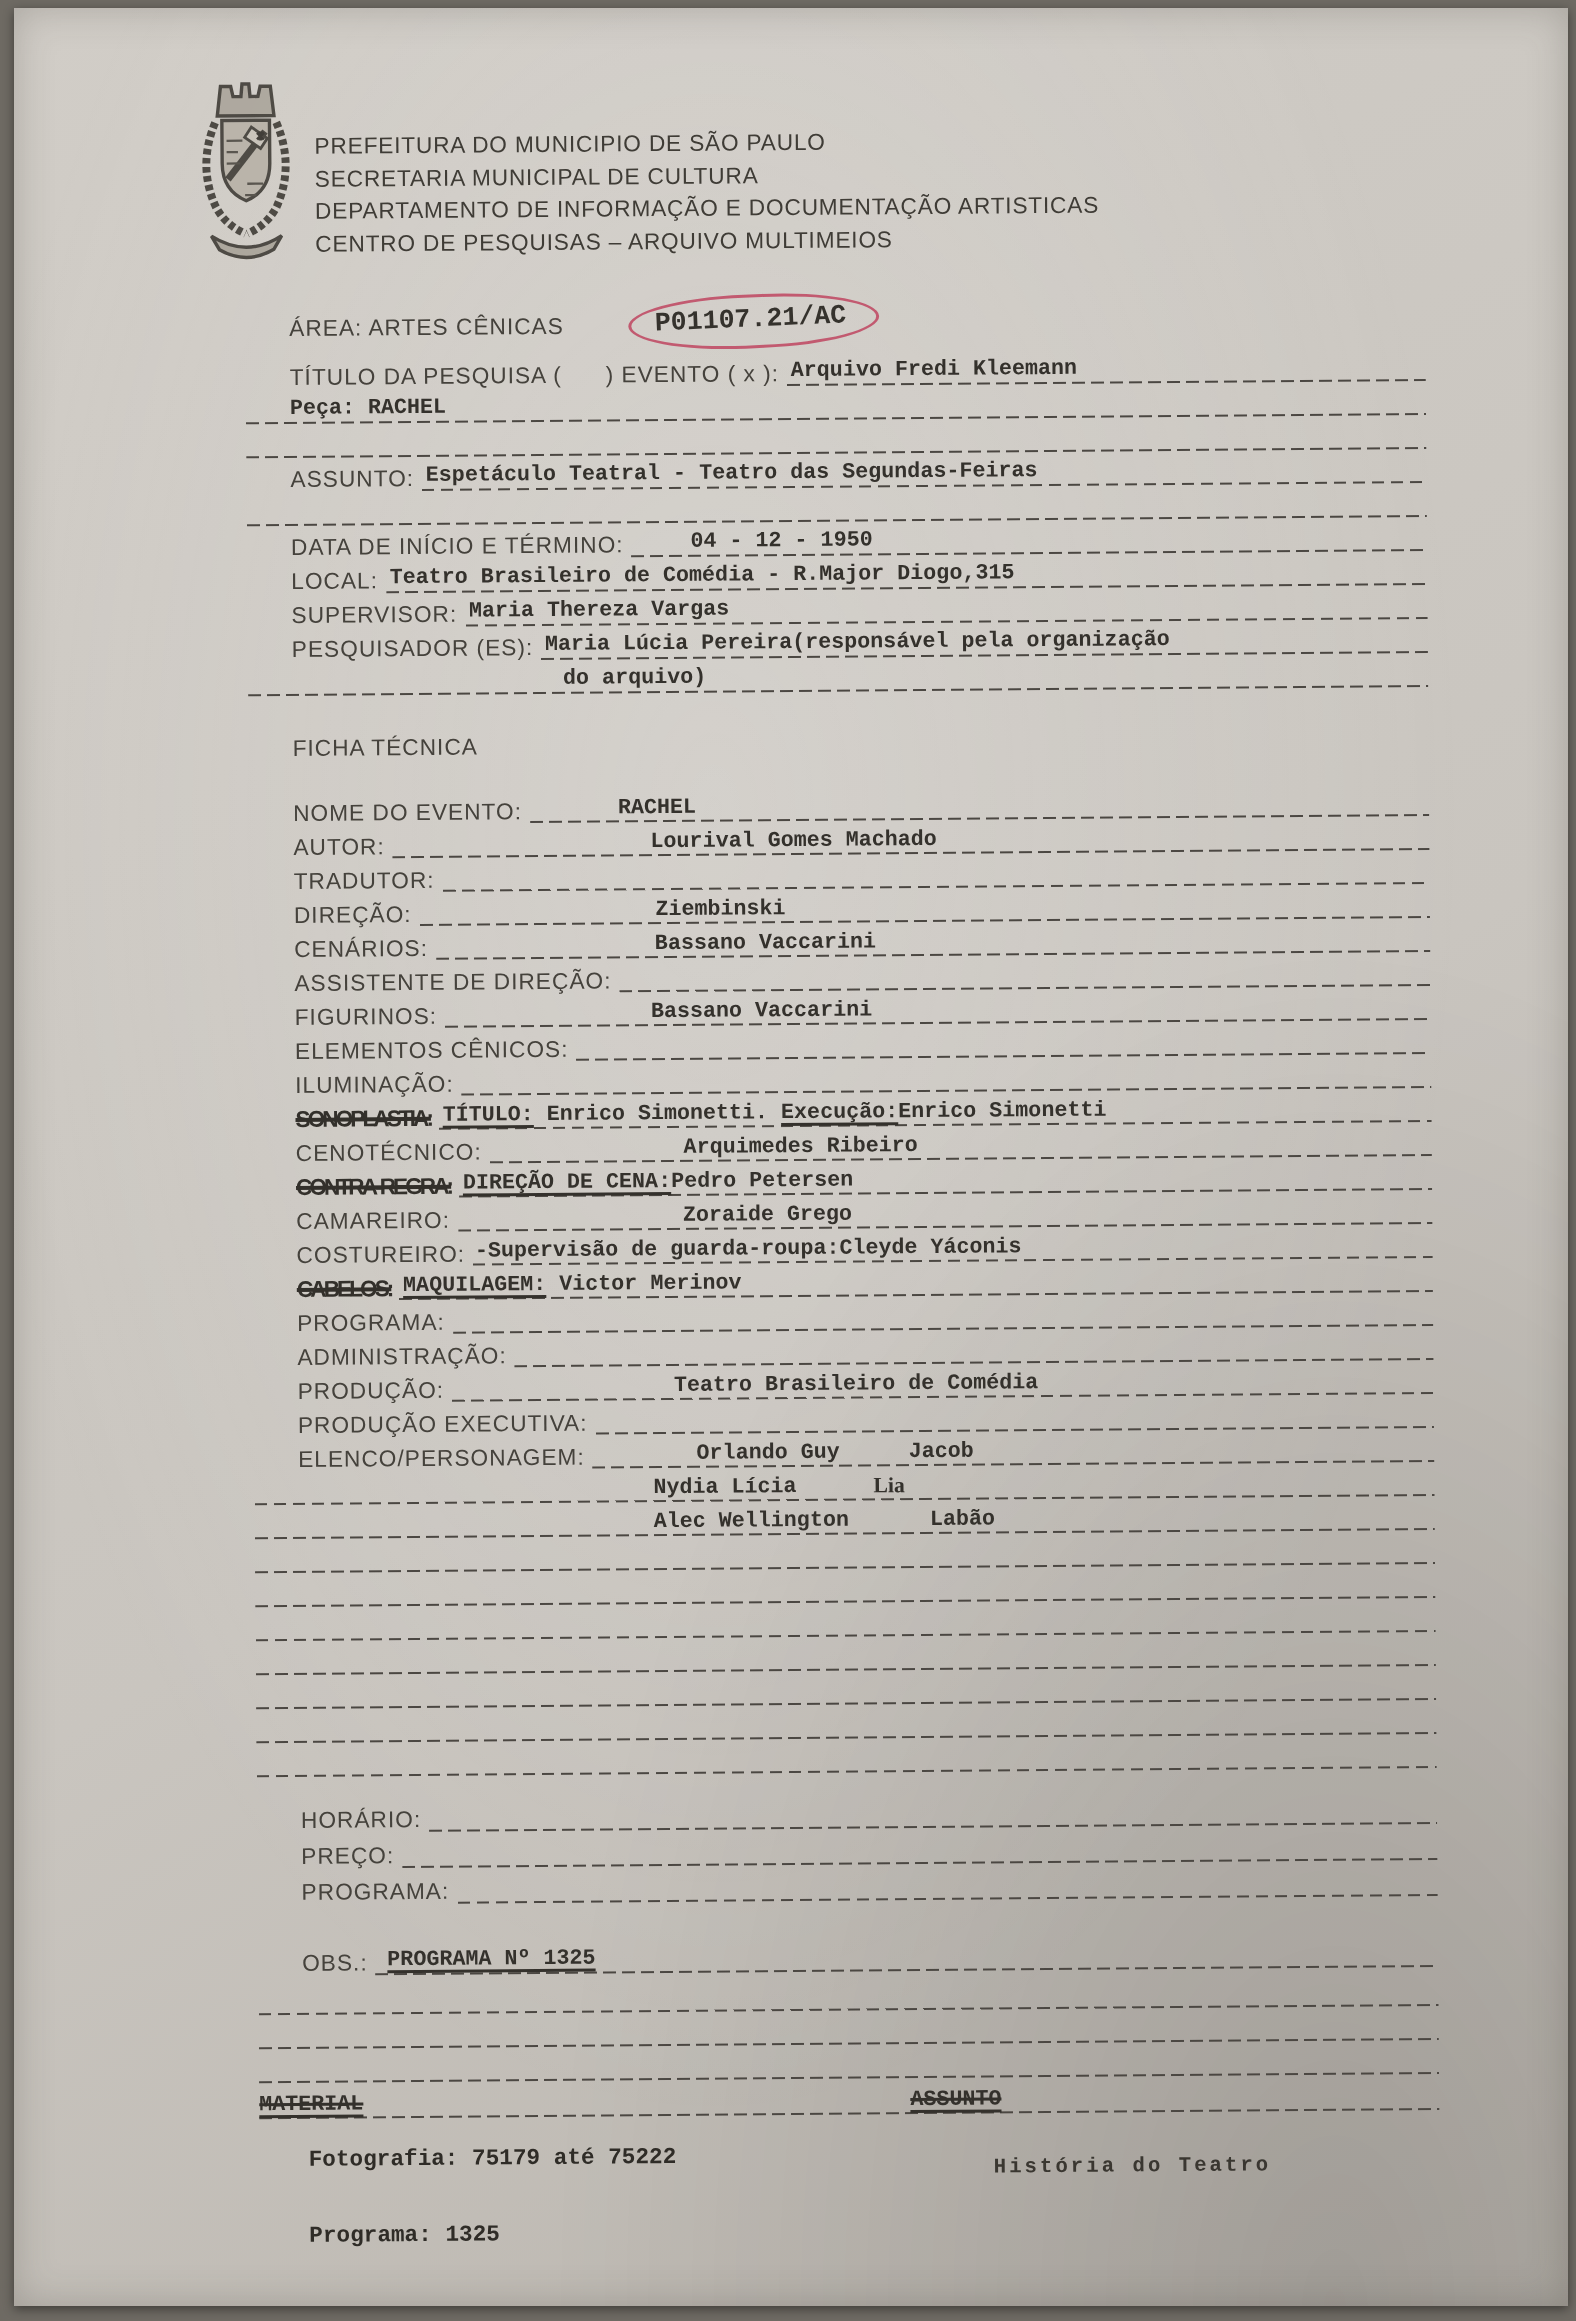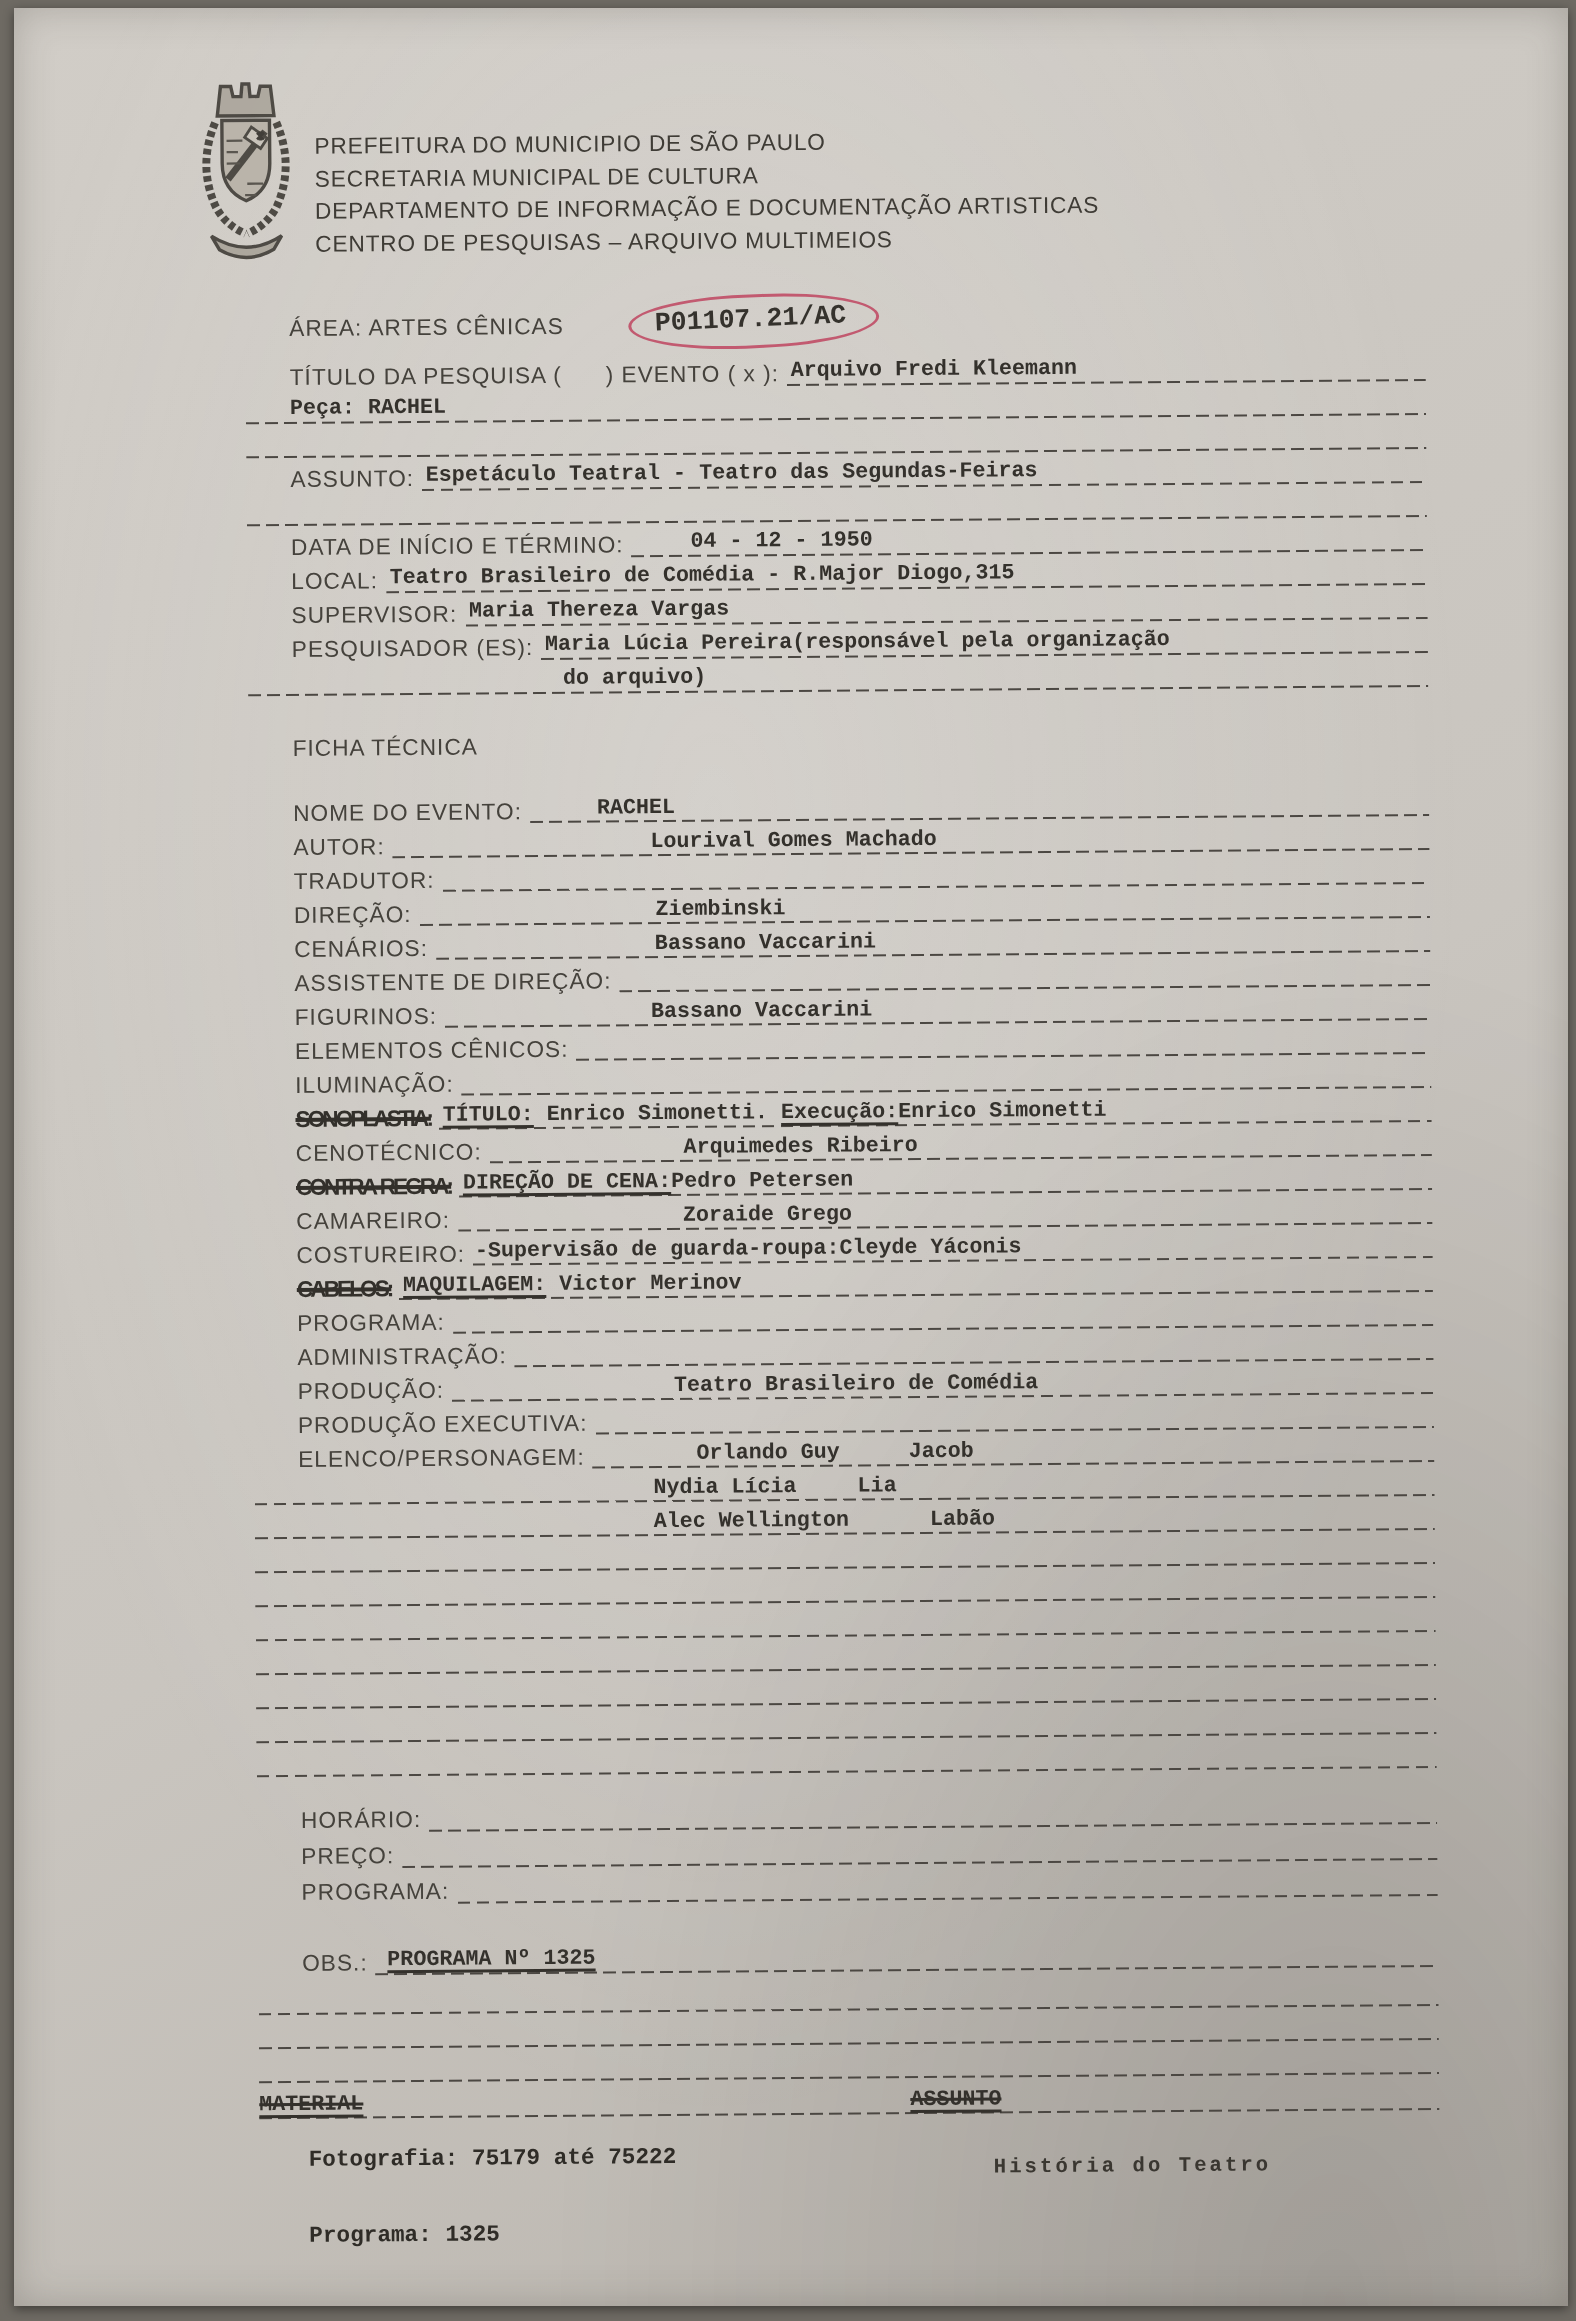--- a/index.html
+++ b/index.html
@@ -176,21 +176,21 @@
             <span class="seg" style="margin-left: 315px;">do arquivo)</span>
           </div>
         </div>
       </div>
 
     <div class="section-title">FICHA TÉCNICA</div>
     <div id="rows-ficha">
         <div class="row">
           <span class="label">NOME DO EVENTO:</span>
           <div class="line">
-            <span class="seg" style="margin-left: 67px;">RACHEL</span>
+            <span class="seg" style="margin-left: 88px;">RACHEL</span>
           </div>
         </div>
         <div class="row">
           <span class="label">AUTOR:</span>
           <div class="line">
             <span class="seg" style="margin-left: 258px;">Lourival Gomes Machado</span>
           </div>
         </div>
         <div class="row">
           <span class="label">TRADUTOR:</span>
@@ -288,21 +288,21 @@
         <div class="row">
           <span class="label">ELENCO/PERSONAGEM:</span>
           <div class="line">
             <span class="seg" style="margin-left: 104px;">Orlando Guy</span>
             <span class="seg" style="margin-left: 69px;">Jacob</span>
           </div>
         </div>
         <div class="row full">
           <div class="line">
             <span class="seg" style="margin-left: 399px;">Nydia Lícia</span>
-            <span class="seg" style="margin-left: 61px;">Lia</span>
+            <span class="seg" style="margin-left: 77px; font-family: Liberation Serif, serif;">Lia</span>
           </div>
         </div>
         <div class="row full">
           <div class="line">
             <span class="seg" style="margin-left: 399px;">Alec Wellington</span>
             <span class="seg" style="margin-left: 81px;">Labão</span>
           </div>
         </div>
         <div class="row full">
           <div class="line"></div>

